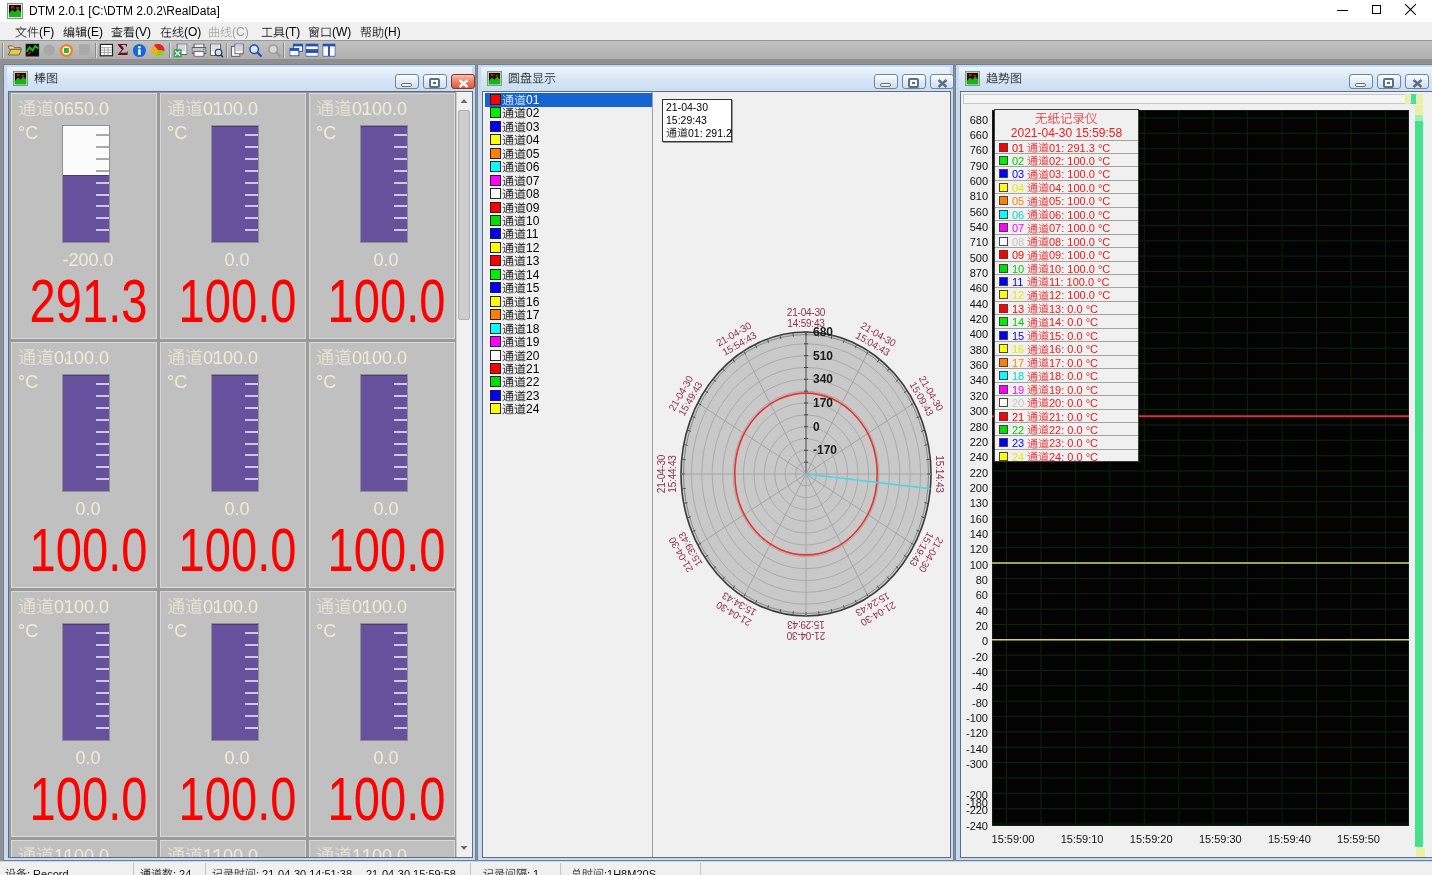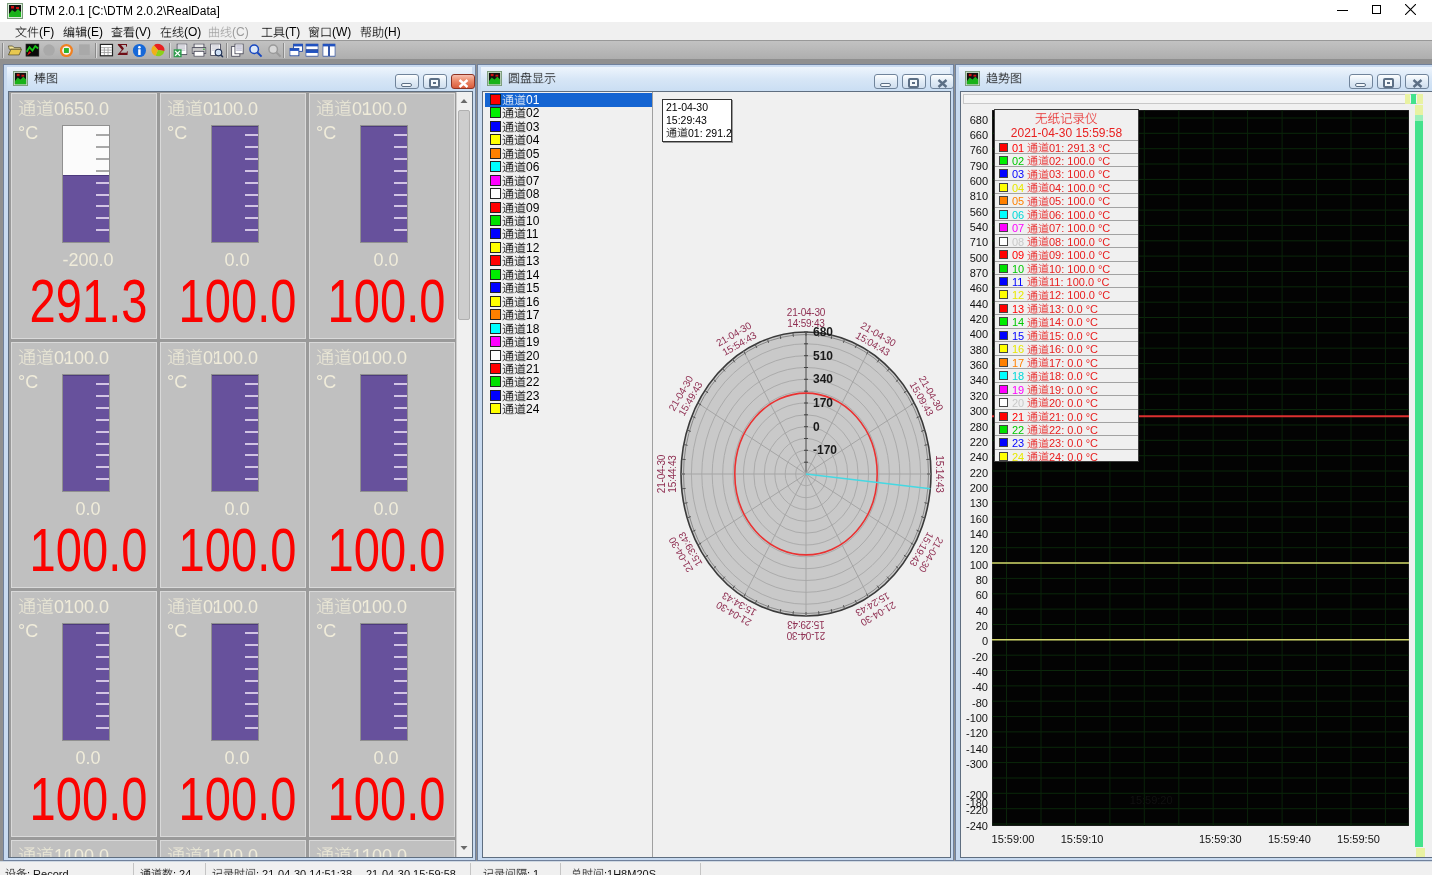--- a/index.html
+++ b/index.html
@@ -880,21 +880,21 @@
       <svg class="a" style="left:31px;top:18px;background:#030303" width="417" height="716" viewBox="0 0 417 716">
         <rect x="0" y="0" width="417" height="716" fill="none" stroke="#333" stroke-width="1"></rect>
         <path d="M0 8.0 H417 M0 23.3 H417 M0 38.7 H417 M0 54.0 H417 M0 69.4 H417 M0 84.7 H417 M0 100.1 H417 M0 115.4 H417 M0 130.8 H417 M0 146.1 H417 M0 161.5 H417 M0 176.8 H417 M0 192.2 H417 M0 207.5 H417 M0 222.9 H417 M0 238.2 H417 M0 253.6 H417 M0 268.9 H417 M0 284.3 H417 M0 299.6 H417 M0 315.0 H417 M0 330.3 H417 M0 345.7 H417 M0 361.0 H417 M0 376.4 H417 M0 391.7 H417 M0 407.0 H417 M0 422.4 H417 M0 437.7 H417 M0 453.1 H417 M0 468.4 H417 M0 483.8 H417 M0 499.1 H417 M0 514.5 H417 M0 529.8 H417 M0 545.2 H417 M0 560.5 H417 M0 575.9 H417 M0 591.2 H417 M0 606.6 H417 M0 621.9 H417 M0 637.3 H417 M0 652.6 H417 M0 668.0 H417 M0 683.3 H417 M0 698.7 H417 M0 714.0 H417" stroke="#0b280b" stroke-width="1" fill="none"></path>
         <path d="M14.5 0 V716 M49.0 0 V716 M83.4 0 V716 M117.9 0 V716 M152.3 0 V716 M186.8 0 V716 M221.2 0 V716 M255.6 0 V716 M290.1 0 V716 M324.5 0 V716 M359.0 0 V716 M393.4 0 V716" stroke="#0a240a" stroke-width="1" fill="none"></path>
         <line x1="0" y1="306.3" x2="417" y2="306.3" stroke="#dd3030" stroke-width="2"></line>
         <line x1="0" y1="453.1" x2="417" y2="453.1" stroke="#d2d46a" stroke-width="1.5"></line>
         <line x1="0" y1="529.8" x2="417" y2="529.8" stroke="#d2d46a" stroke-width="1.5"></line>
       </svg>
       <div class="xlab" style="left:22.0px;top:741px">15:59:00</div>
       <div class="xlab" style="left:91.1px;top:741px">15:59:10</div>
-      <div class="xlab" style="left:160.2px;top:702px">15:59:20</div>
+      <div class="xlab" style="left:160.2px;top:741px">15:59:20</div>
       <div class="xlab" style="left:229.3px;top:741px">15:59:30</div>
       <div class="xlab" style="left:298.4px;top:741px">15:59:40</div>
       <div class="xlab" style="left:367.5px;top:741px">15:59:50</div>
       <div class="a" style="left:33px;top:17px;width:145px;height:353px;background:#f0f0f0;border:1px solid #3c3c3c;overflow:hidden">
         <div class="a" style="left:0;top:2px;width:143px;text-align:center;color:#e82020;font-size:12px"><svg class="cj" style="width:62.5px;height:12.5px;fill:#e82020;stroke:#e82020;stroke-width:18;" viewBox="0 -880 5000 1000">
             <use href="#SWZ"></use>
           </svg></div>
         <div class="a" style="left:0;top:16px;width:143px;text-align:center;color:#e82020;font-size:12px">2021-04-30 15:59:58</div>
         <div class="lgrow" style="top:29.5px">
           <div class="lgsq" style="background:#ff0000"></div>

